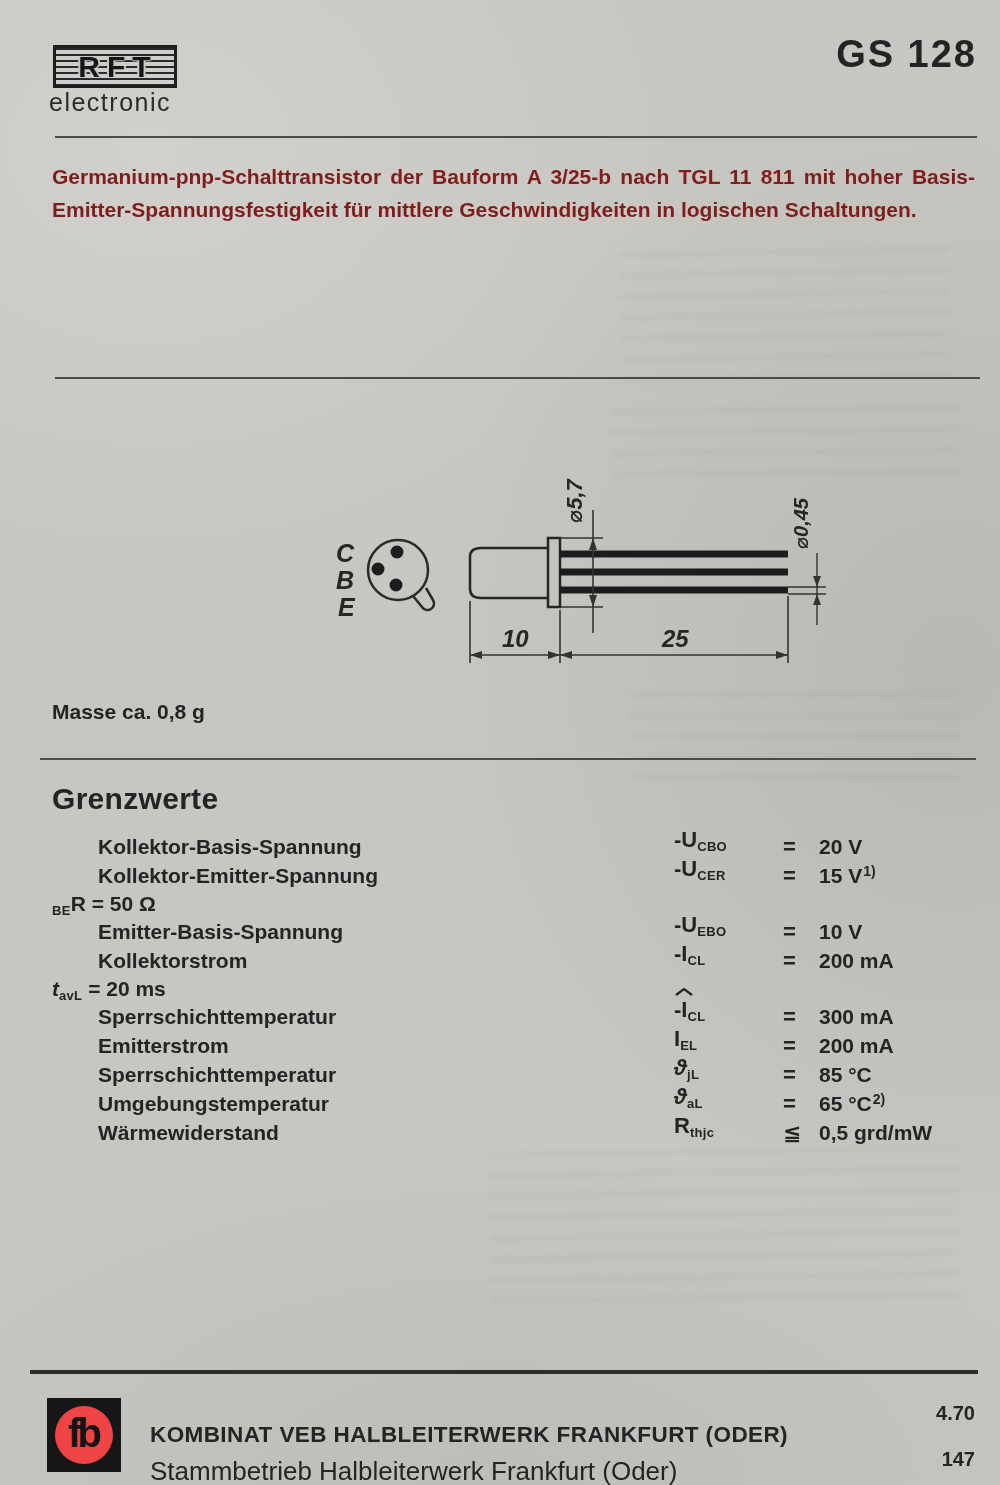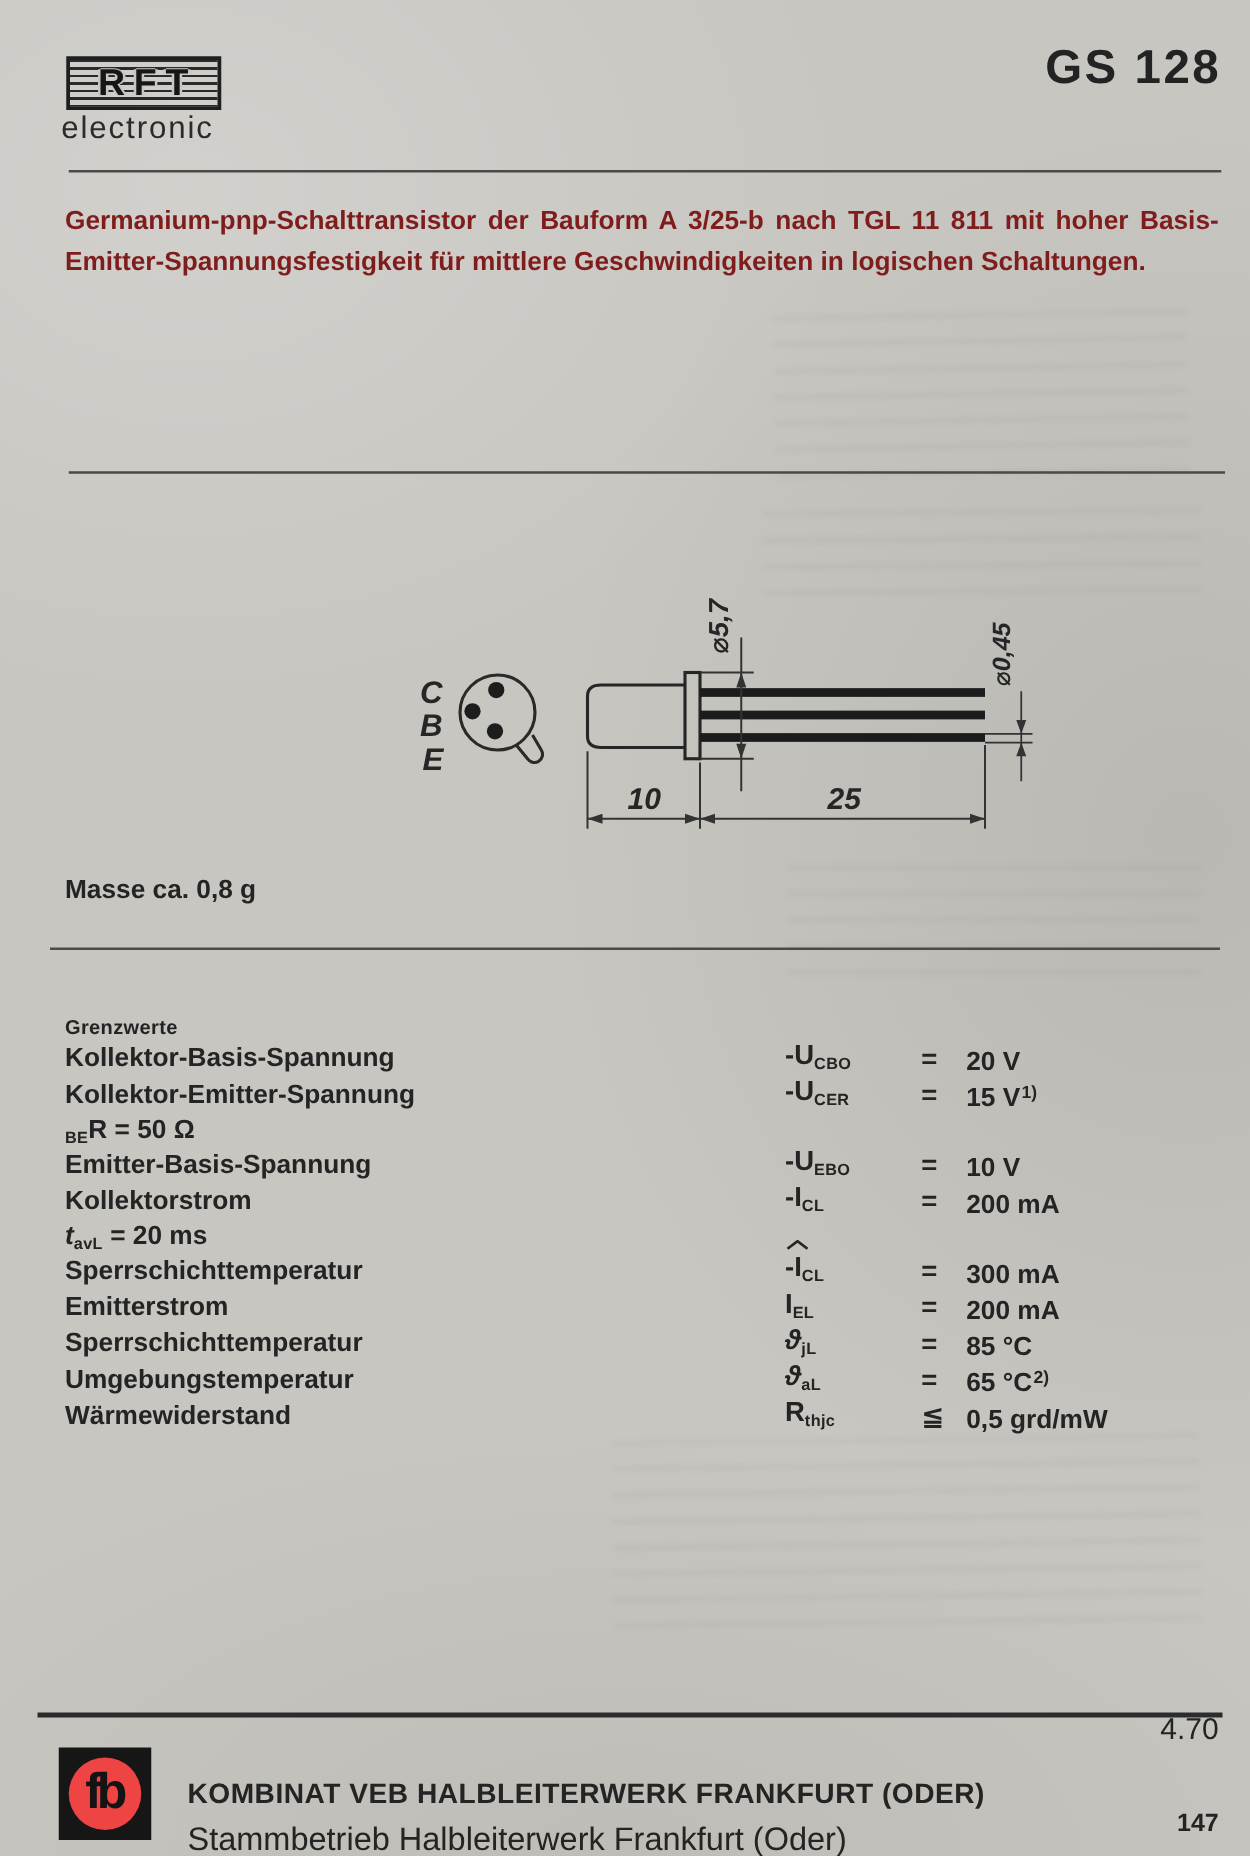--- a/index.html
+++ b/index.html
@@ -30,43 +30,43 @@
   .rule2{left:55px;top:377px;width:925px;height:2px;}
   .rule3{left:40px;top:758px;width:936px;height:2px;}
   .rule4{left:30px;top:1370px;width:948px;height:4px;background:#2c2c2c;}
   
   .desc{position:absolute;left:52px;top:160px;width:923px;font-size:21px;font-weight:700;color:#7f1d1d;line-height:33px;}
   .desc .l1{text-align:justify;text-align-last:justify;white-space:normal;}
   
   .figure{position:absolute;left:310px;top:465px;width:560px;height:215px;}
   .figure text{fill:#262626;}
   .mass{position:absolute;left:52px;top:700px;font-size:21px;font-weight:700;}
-  .limits-title{position:absolute;left:52px;top:782px;font-size:16px;font-weight:800;letter-spacing:.3px;margin-top:32px;}
+  .limits-title{position:absolute;left:52px;top:782px;font-size:30px;font-weight:800;letter-spacing:.3px;}
   
   .limits{position:absolute;left:52px;top:832px;width:924px;}
-  .lrow{display:flex;align-items:center;height:29px;line-height:29px;}
+  .lrow{display:flex;align-items:flex-end;height:29px;line-height:29px;margin-left:46px;}
   .lnote{height:27px;line-height:27px;font-size:21px;font-weight:700;}
   .lname{width:576px;font-size:21px;font-weight:700;}
   .lsym{width:109px;font-size:22px;font-weight:700;position:relative;}
   .lrel{width:36px;font-size:22px;font-weight:700;}
   .lval{flex:1;font-size:21px;font-weight:700;}
   .sb{font-size:13px;font-weight:700;vertical-align:-4px;letter-spacing:.3px;}
   .fn{font-size:14px;font-weight:700;vertical-align:7px;margin-left:1px;}
   .it{font-style:italic;}
   .hatwrap{position:relative;display:inline-block;}
   .hat{position:absolute;left:1px;top:-7px;width:18px;height:8px;}
   
   .flogo{position:absolute;left:47px;top:1398px;width:74px;height:74px;background:#161616;
     display:flex;align-items:center;justify-content:center;}
   .flogo-circle{width:58px;height:58px;border-radius:50%;background:#ef4444;
     display:flex;align-items:center;justify-content:center;overflow:hidden;}
   .flogo-txt{font-size:40px;font-weight:800;letter-spacing:-4px;color:#141414;transform:translate(-1px,-2px);}
   .fco1{position:absolute;left:150px;top:1422px;font-size:22.5px;font-weight:800;letter-spacing:.4px;}
   .fco2{position:absolute;left:150px;top:1456px;font-size:26px;font-weight:400;}
-  .fdate{position:absolute;right:25px;top:1370px;font-size:24px;font-weight:400;}
+  .fdate{position:absolute;right:25px;top:1402px;font-size:20px;font-weight:700;}
   .fpage{position:absolute;right:25px;top:1448px;font-size:20px;font-weight:700;}
 </style>
 </head>
 <body>
 
 <div class="ghost" style="left:620px;top:250px;width:330px;height:130px;transform:rotate(-1deg);"></div>
 <div class="ghost" style="left:610px;top:395px;width:350px;height:80px;transform:rotate(-.5deg);"></div>
 <div class="ghost" style="left:630px;top:690px;width:330px;height:90px;"></div>
 <div class="ghost" style="left:490px;top:1150px;width:470px;height:150px;transform:rotate(-.8deg);"></div>
 

